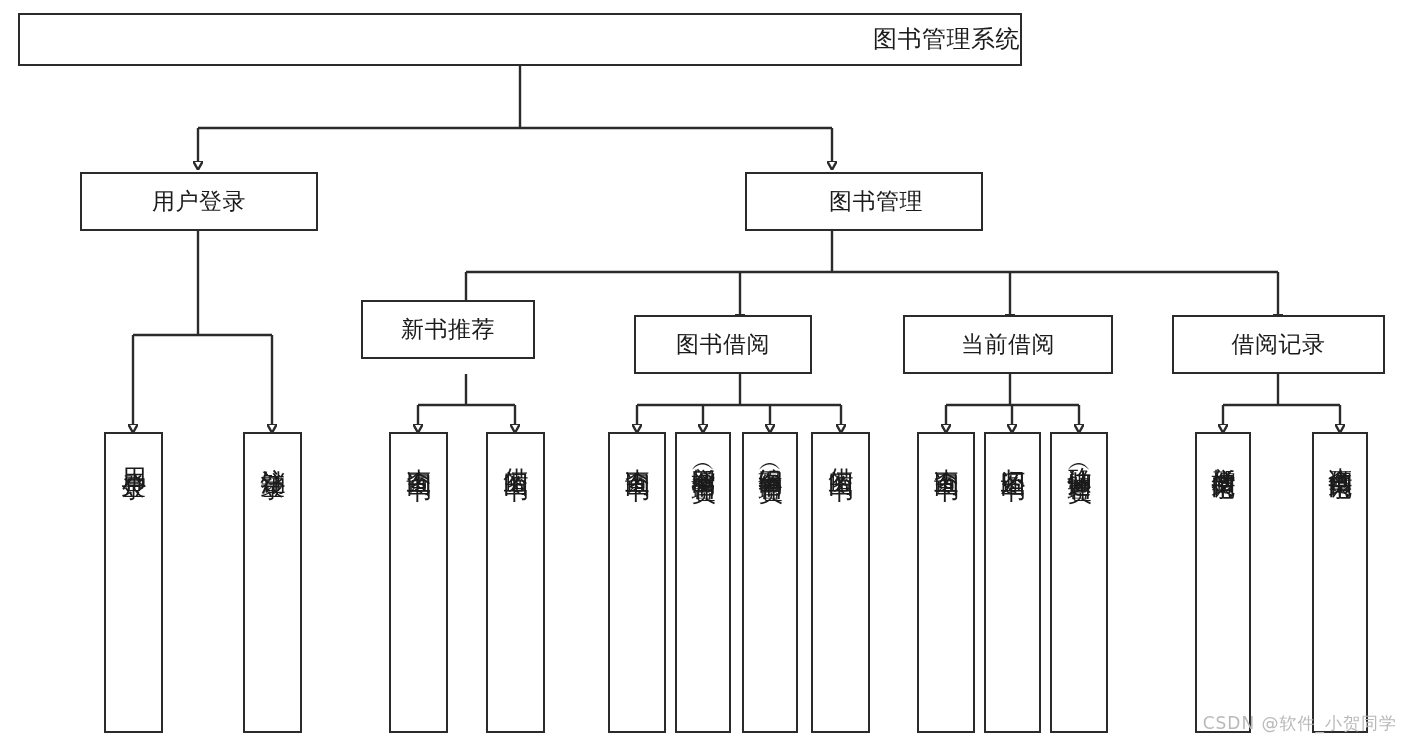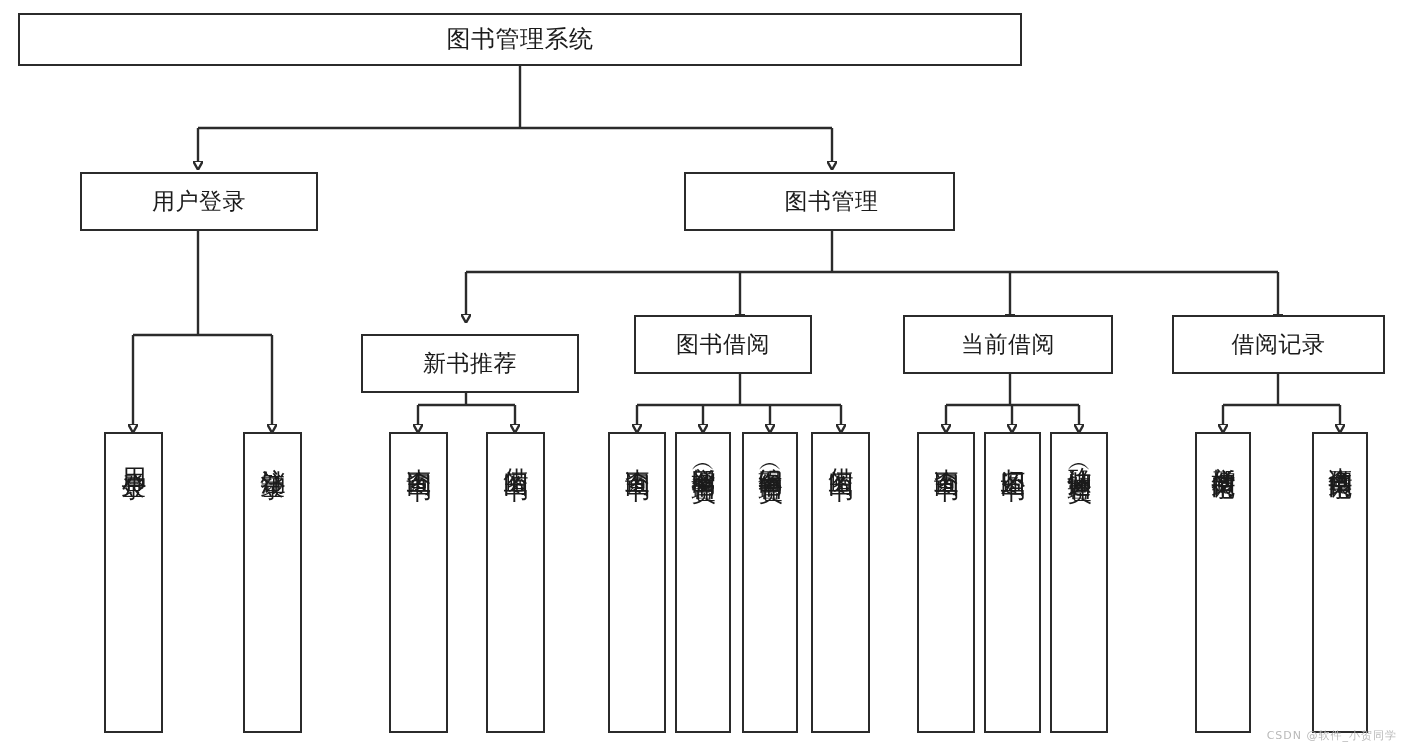--- a/index.html
+++ b/index.html
@@ -38,22 +38,22 @@
     letter-spacing:3px;
     white-space:nowrap;
   }
   .node.vert.small .lbl{font-size:24px;letter-spacing:2px;}
   #root.node .lbl{font-size:24px;}
   svg#wires{position:absolute;left:0;top:0;width:1405px;height:747px;pointer-events:none;}
   svg#wires line, svg#wires path{stroke:#2b2b2b;stroke-width:2.4;fill:none;}
   .watermark{
     position:absolute;
     right:8px;
-    bottom:4px;
-    font-size:11px;
+    bottom:12px;
+    font-size:17px;
     color:#b9b9b9;
     letter-spacing:1px;
     white-space:nowrap;
   }
 </style>
 </head>
 <body>
 
 <div id="canvas">
 
@@ -98,33 +98,33 @@
     <line x1="946" y1="405" x2="946" y2="425" marker-end="url(#arrow)"></line>
     <line x1="1012" y1="405" x2="1012" y2="425" marker-end="url(#arrow)"></line>
     <line x1="1079" y1="405" x2="1079" y2="425" marker-end="url(#arrow)"></line>
 
     <line x1="1278" y1="374" x2="1278" y2="405"></line>
     <line x1="1223" y1="405" x2="1340" y2="405"></line>
     <line x1="1223" y1="405" x2="1223" y2="425" marker-end="url(#arrow)"></line>
     <line x1="1340" y1="405" x2="1340" y2="425" marker-end="url(#arrow)"></line>
   </svg>
 
-  <div class="node horiz" id="root" style="left:18px;top:13px;width:1004px;height:53px;">
+  <div class="node horiz" id="root" style="left:18px;top:13px;width:1004px;height:53px;justify-content:flex-end;">
     <span class="lbl">图书管理系统</span>
   </div>
 
   <div class="node horiz" style="left:80px;top:172px;width:238px;height:59px;">
     <span class="lbl">用户登录</span>
   </div>
 
-  <div class="node horiz" style="left:684px;top:172px;width:271px;height:59px;padding-left:24px;">
+  <div class="node horiz" style="left:745px;top:172px;width:238px;height:59px;padding-left:24px;">
     <span class="lbl">图书管理</span>
   </div>
 
-  <div class="node horiz" style="left:361px;top:334px;width:218px;height:59px;">
+  <div class="node horiz" style="left:361px;top:300px;width:174px;height:59px;">
     <span class="lbl">新书推荐</span>
   </div>
 
   <div class="node horiz" style="left:634px;top:315px;width:178px;height:59px;">
     <span class="lbl">图书借阅</span>
   </div>
 
   <div class="node horiz" style="left:1172px;top:315px;width:213px;height:59px;">
     <span class="lbl">借阅记录</span>
   </div>

